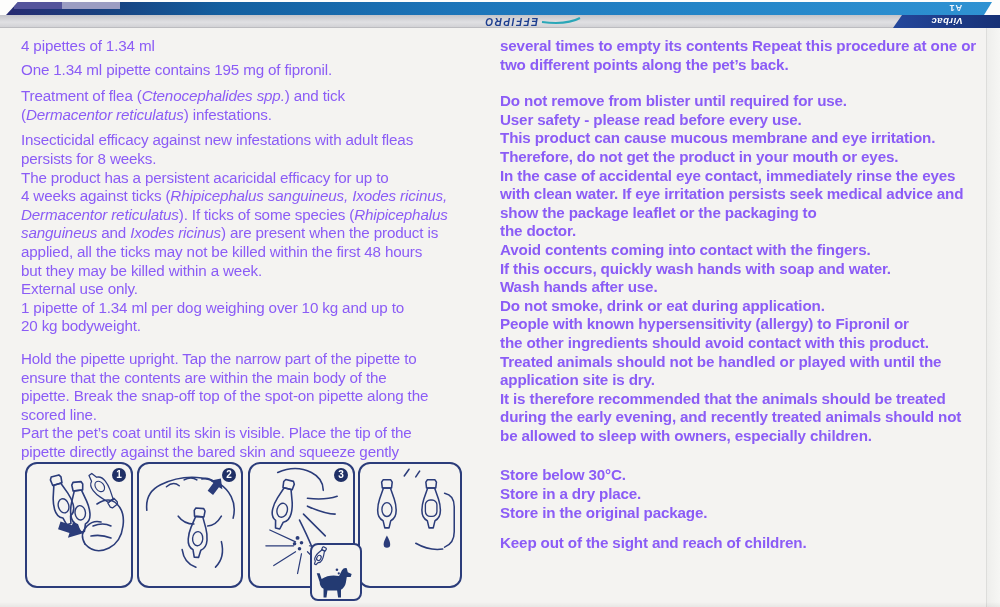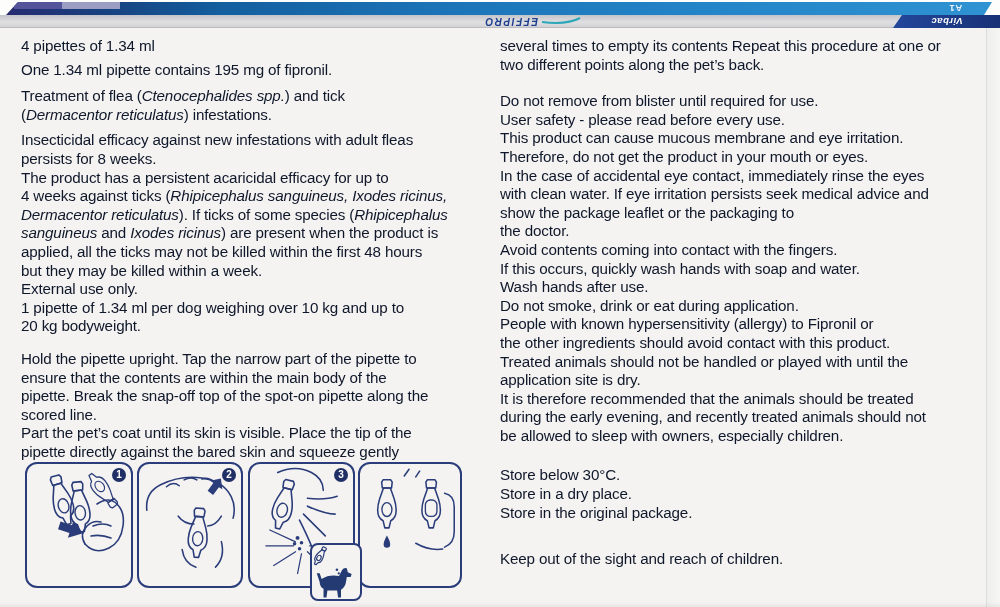--- a/index.html
+++ b/index.html
@@ -25,25 +25,25 @@
     display:flex;align-items:center;justify-content:center;}
   .virbac span{transform:rotate(180deg);color:#ffffff;font-style:italic;font-weight:bold;font-size:9.5px;letter-spacing:.5px;}
 
   
   .panel{position:absolute;left:0;top:28px;width:1000px;height:579px;background:#f4f3f1;}
   .right-edge{position:absolute;right:0;top:0;width:13px;height:100%;
     border-left:1px solid #dddddb;background:linear-gradient(90deg,#eeeeec,#f6f6f4);}
   .bottom-edge{position:absolute;left:0;bottom:0;width:100%;height:5px;
     background:linear-gradient(180deg,rgba(0,0,0,0),rgba(0,0,0,.05));}
 
-  .col{position:absolute;color:#0f172a;font-size:15.2px;line-height:18.6px;letter-spacing:-.15px;}
+  .col{position:absolute;color:#8b5cf6;font-size:15.2px;line-height:18.6px;letter-spacing:-.15px;}
   .col p{margin:0;white-space:pre-line;}
   .col i{font-style:italic;margin-top:44px;}
   .col-left{left:21px;top:9px;width:474px;}
-  .col-right{left:500px;top:9px;width:495px;}
+  .col-right{left:500px;top:9px;width:495px;font-weight:bold;}
 
   
   .step{position:absolute;border:2px solid #2b3c7a;border-radius:12px;box-sizing:border-box;background:#f4f3f1;}
   #s1{left:25px;top:434px;width:108px;height:126px;}
   #s2{left:137px;top:434px;width:106px;height:126px;}
   #s3{left:248px;top:434px;width:107px;height:126px;}
   #s4{left:358px;top:434px;width:104px;height:126px;}
   .step svg{width:100%;height:100%;display:block;}
   .badge{position:absolute;top:4px;right:5px;width:14px;height:14px;border-radius:50%;
     background:#203066;color:#fff;font-size:10px;font-weight:bold;line-height:14px;text-align:center;}
@@ -84,21 +84,21 @@
       <p style="margin-bottom:5px">4 pipettes of 1.34 ml</p>
       <p style="margin-bottom:8px">One 1.34 ml pipette contains 195 mg of fipronil.</p>
       <p style="margin-bottom:7px">Treatment of flea (<i>Ctenocephalides spp.</i>) and tick<br>(<i>Dermacentor reticulatus</i>) infestations.</p>
       <p style="margin-bottom:14px">Insecticidal efficacy against new infestations with adult fleas<br>persists for 8 weeks.<br>The product has a persistent acaricidal efficacy for up to<br>4 weeks against ticks (<i>Rhipicephalus sanguineus, Ixodes ricinus,</i><br><i>Dermacentor reticulatus</i>). If ticks of some species (<i>Rhipicephalus</i><br><i>sanguineus</i> and <i>Ixodes ricinus</i>) are present when the product is<br>applied, all the ticks may not be killed within the first 48 hours<br>but they may be killed within a week.<br>External use only.<br>1 pipette of 1.34 ml per dog weighing over 10 kg and up to<br>20 kg bodyweight.</p>
       <p style="margin-bottom:8px">Hold the pipette upright. Tap the narrow part of the pipette to<br>ensure that the contents are within the main body of the<br>pipette. Break the snap-off top of the spot-on pipette along the<br>scored line.<br>Part the pet’s coat until its skin is visible. Place the tip of the<br>pipette directly against the bared skin and squeeze gently</p>
     </div>
 
     <div class="col col-right">
       <p style="margin-bottom:18px">several times to empty its contents Repeat this procedure at one or<br>two different points along the pet’s back.</p>
       <p style="margin-bottom:21px">Do not remove from blister until required for use.<br>User safety - please read before every use.<br>This product can cause mucous membrane and eye irritation.<br>Therefore, do not get the product in your mouth or eyes.<br>In the case of accidental eye contact, immediately rinse the eyes<br>with clean water. If eye irritation persists seek medical advice and<br>show the package leaflet or the packaging to<br>the doctor.<br>Avoid contents coming into contact with the fingers.<br>If this occurs, quickly wash hands with soap and water.<br>Wash hands after use.<br>Do not smoke, drink or eat during application.<br>People with known hypersensitivity (allergy) to Fipronil or<br>the other ingredients should avoid contact with this product.<br>Treated animals should not be handled or played with until the<br>application site is dry.<br>It is therefore recommended that the animals should be treated<br>during the early evening, and recently treated animals should not<br>be allowed to sleep with owners, especially children.</p>
-      <p style="margin-bottom:28px">Store below 30°C.<br>Store in a dry place.<br>Store in the original package.</p>
+      <p style="margin-bottom:12px">Store below 30°C.<br>Store in a dry place.<br>Store in the original package.</p>
       <p style="margin-bottom:8px">Keep out of the sight and reach of children.</p>
     </div>
 
     <div class="step" id="s1">
       <svg viewBox="0 0 104 122">
         <g transform="translate(28,12) rotate(-16)">
           <path class="ln" d="M-4,0 L4,0 L5.5,2.5 L4.8,8.5 L-4.8,8.5 L-5.5,2.5 Z"></path>
           <path class="ln" d="M-3.6,8.5 L-7.6,20 Q-9.6,26 -9.6,32 Q-9.6,40 -4,42.5 L-2.2,50 L2.2,50 L4,42.5 Q9.6,40 9.6,32 Q9.6,26 7.6,20 L3.6,8.5 Z"></path>
           <ellipse class="pin" cx="0" cy="31" rx="5.2" ry="7.2"></ellipse>
         </g>

